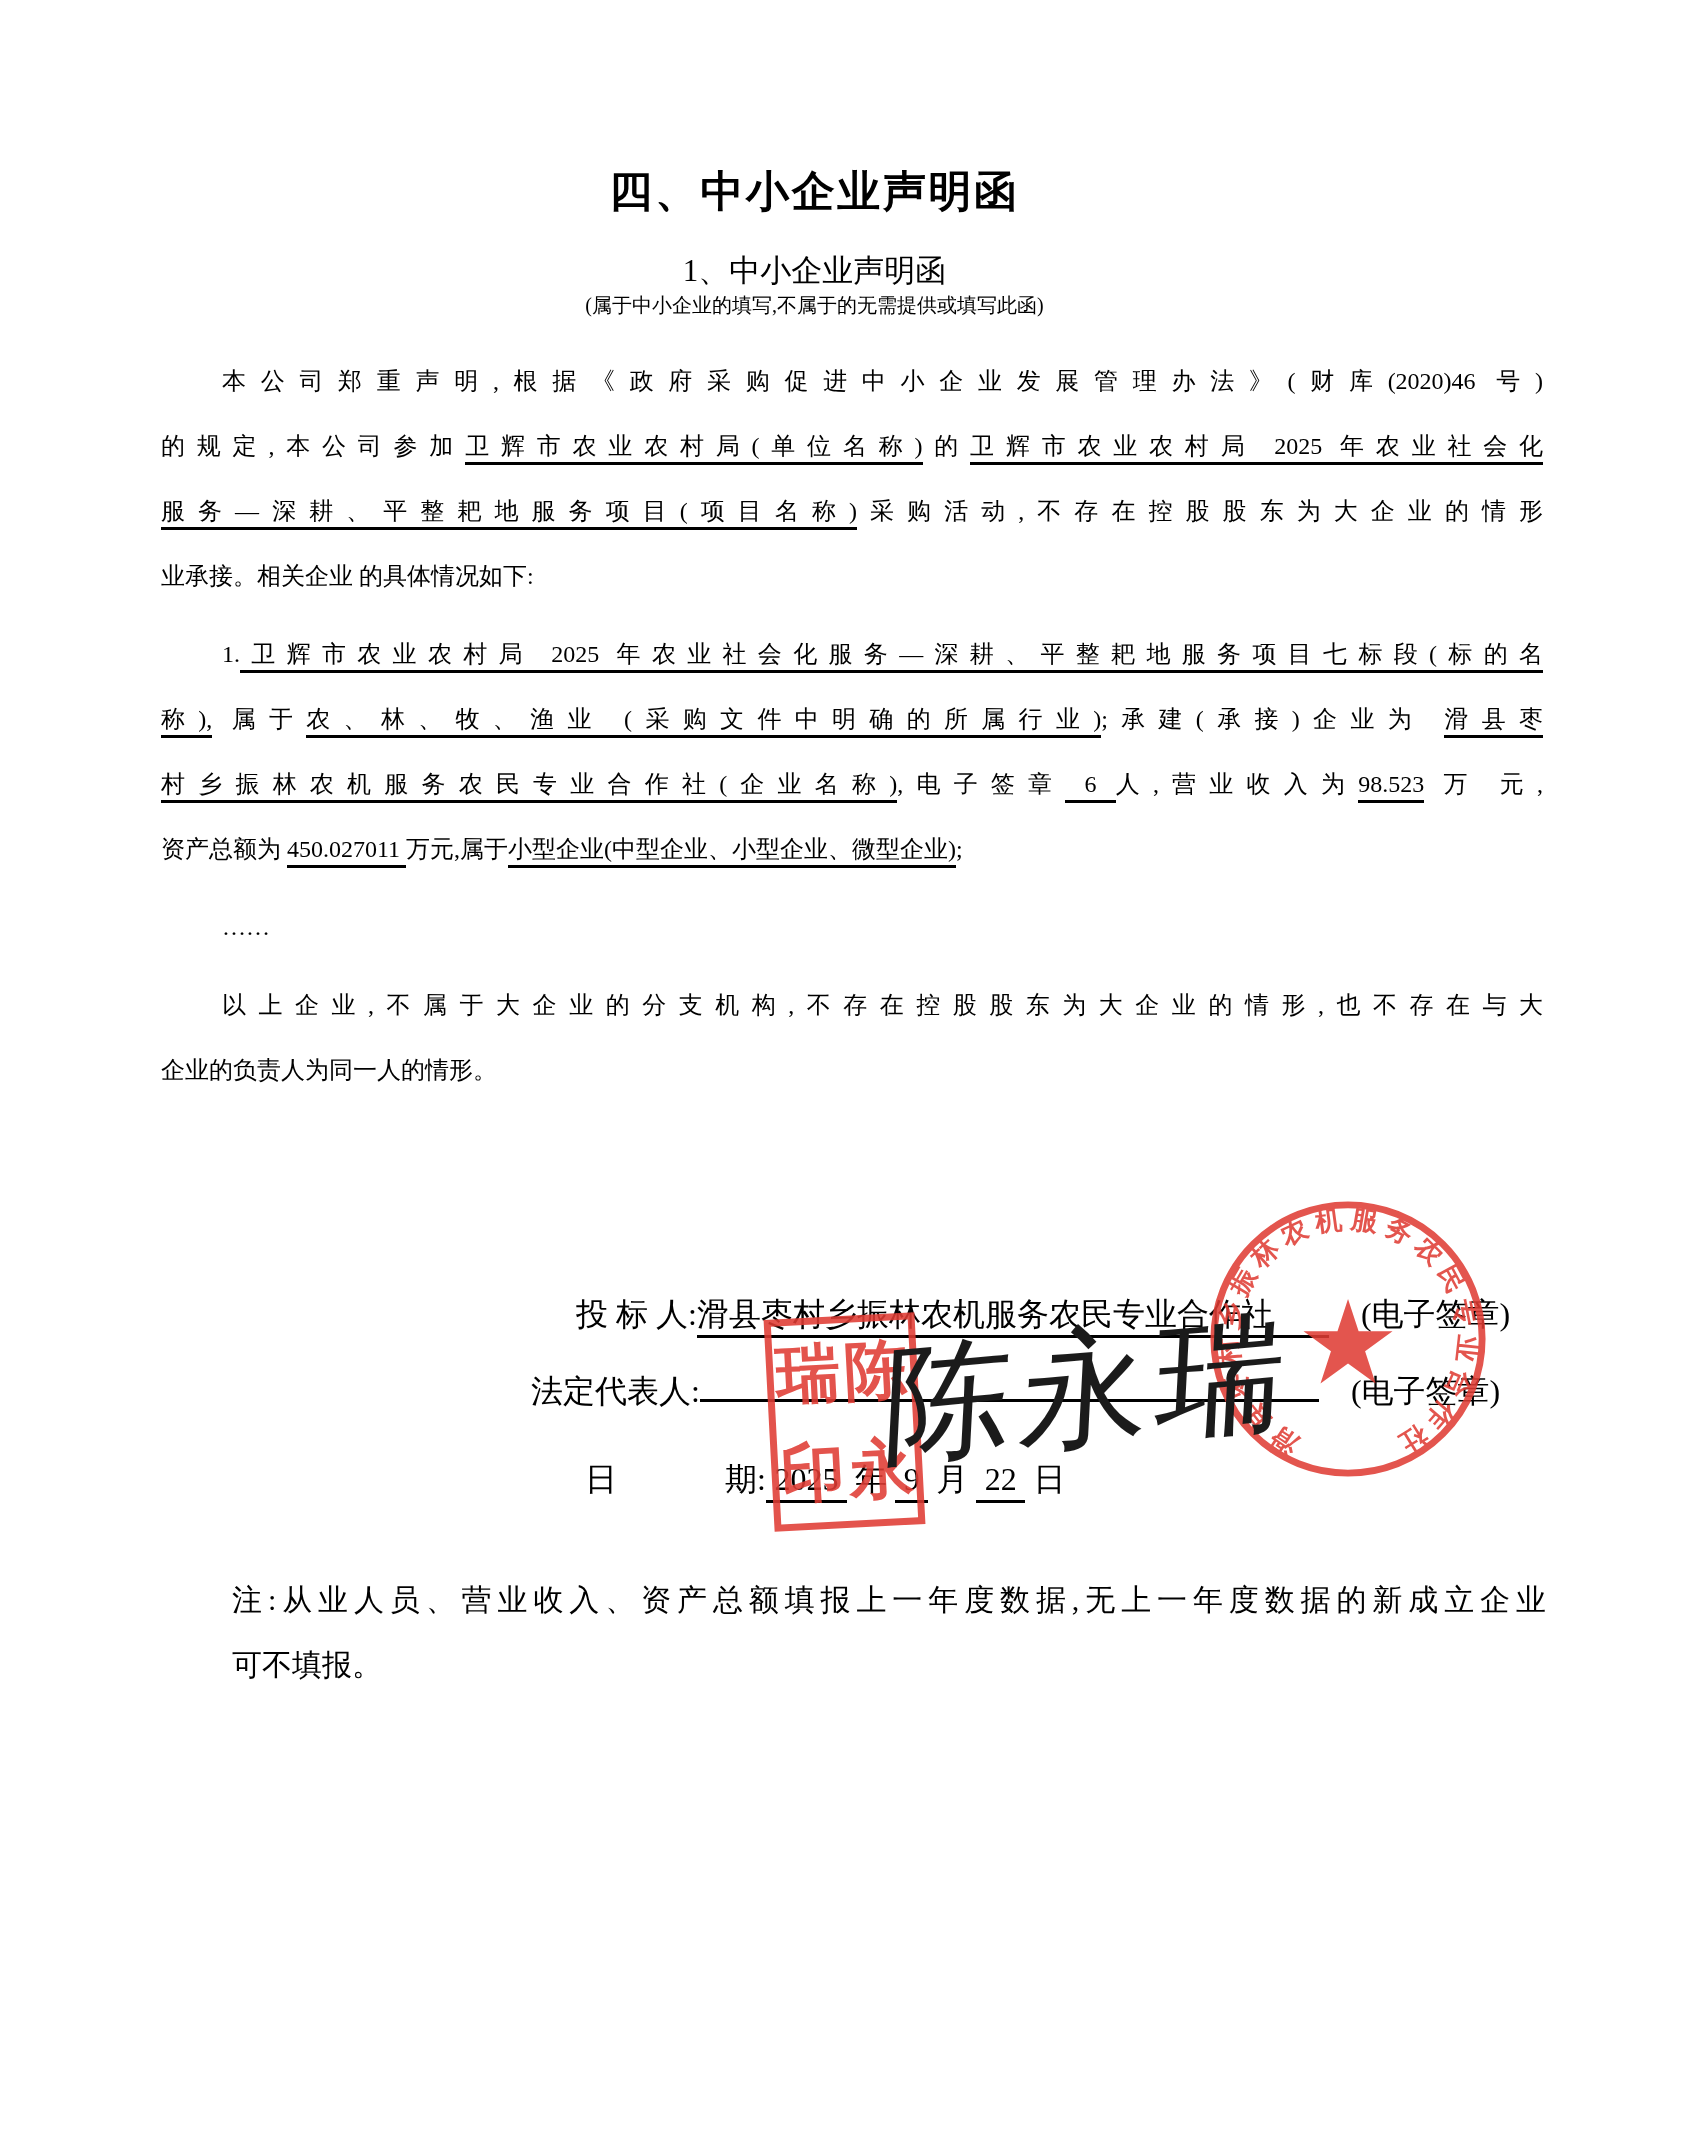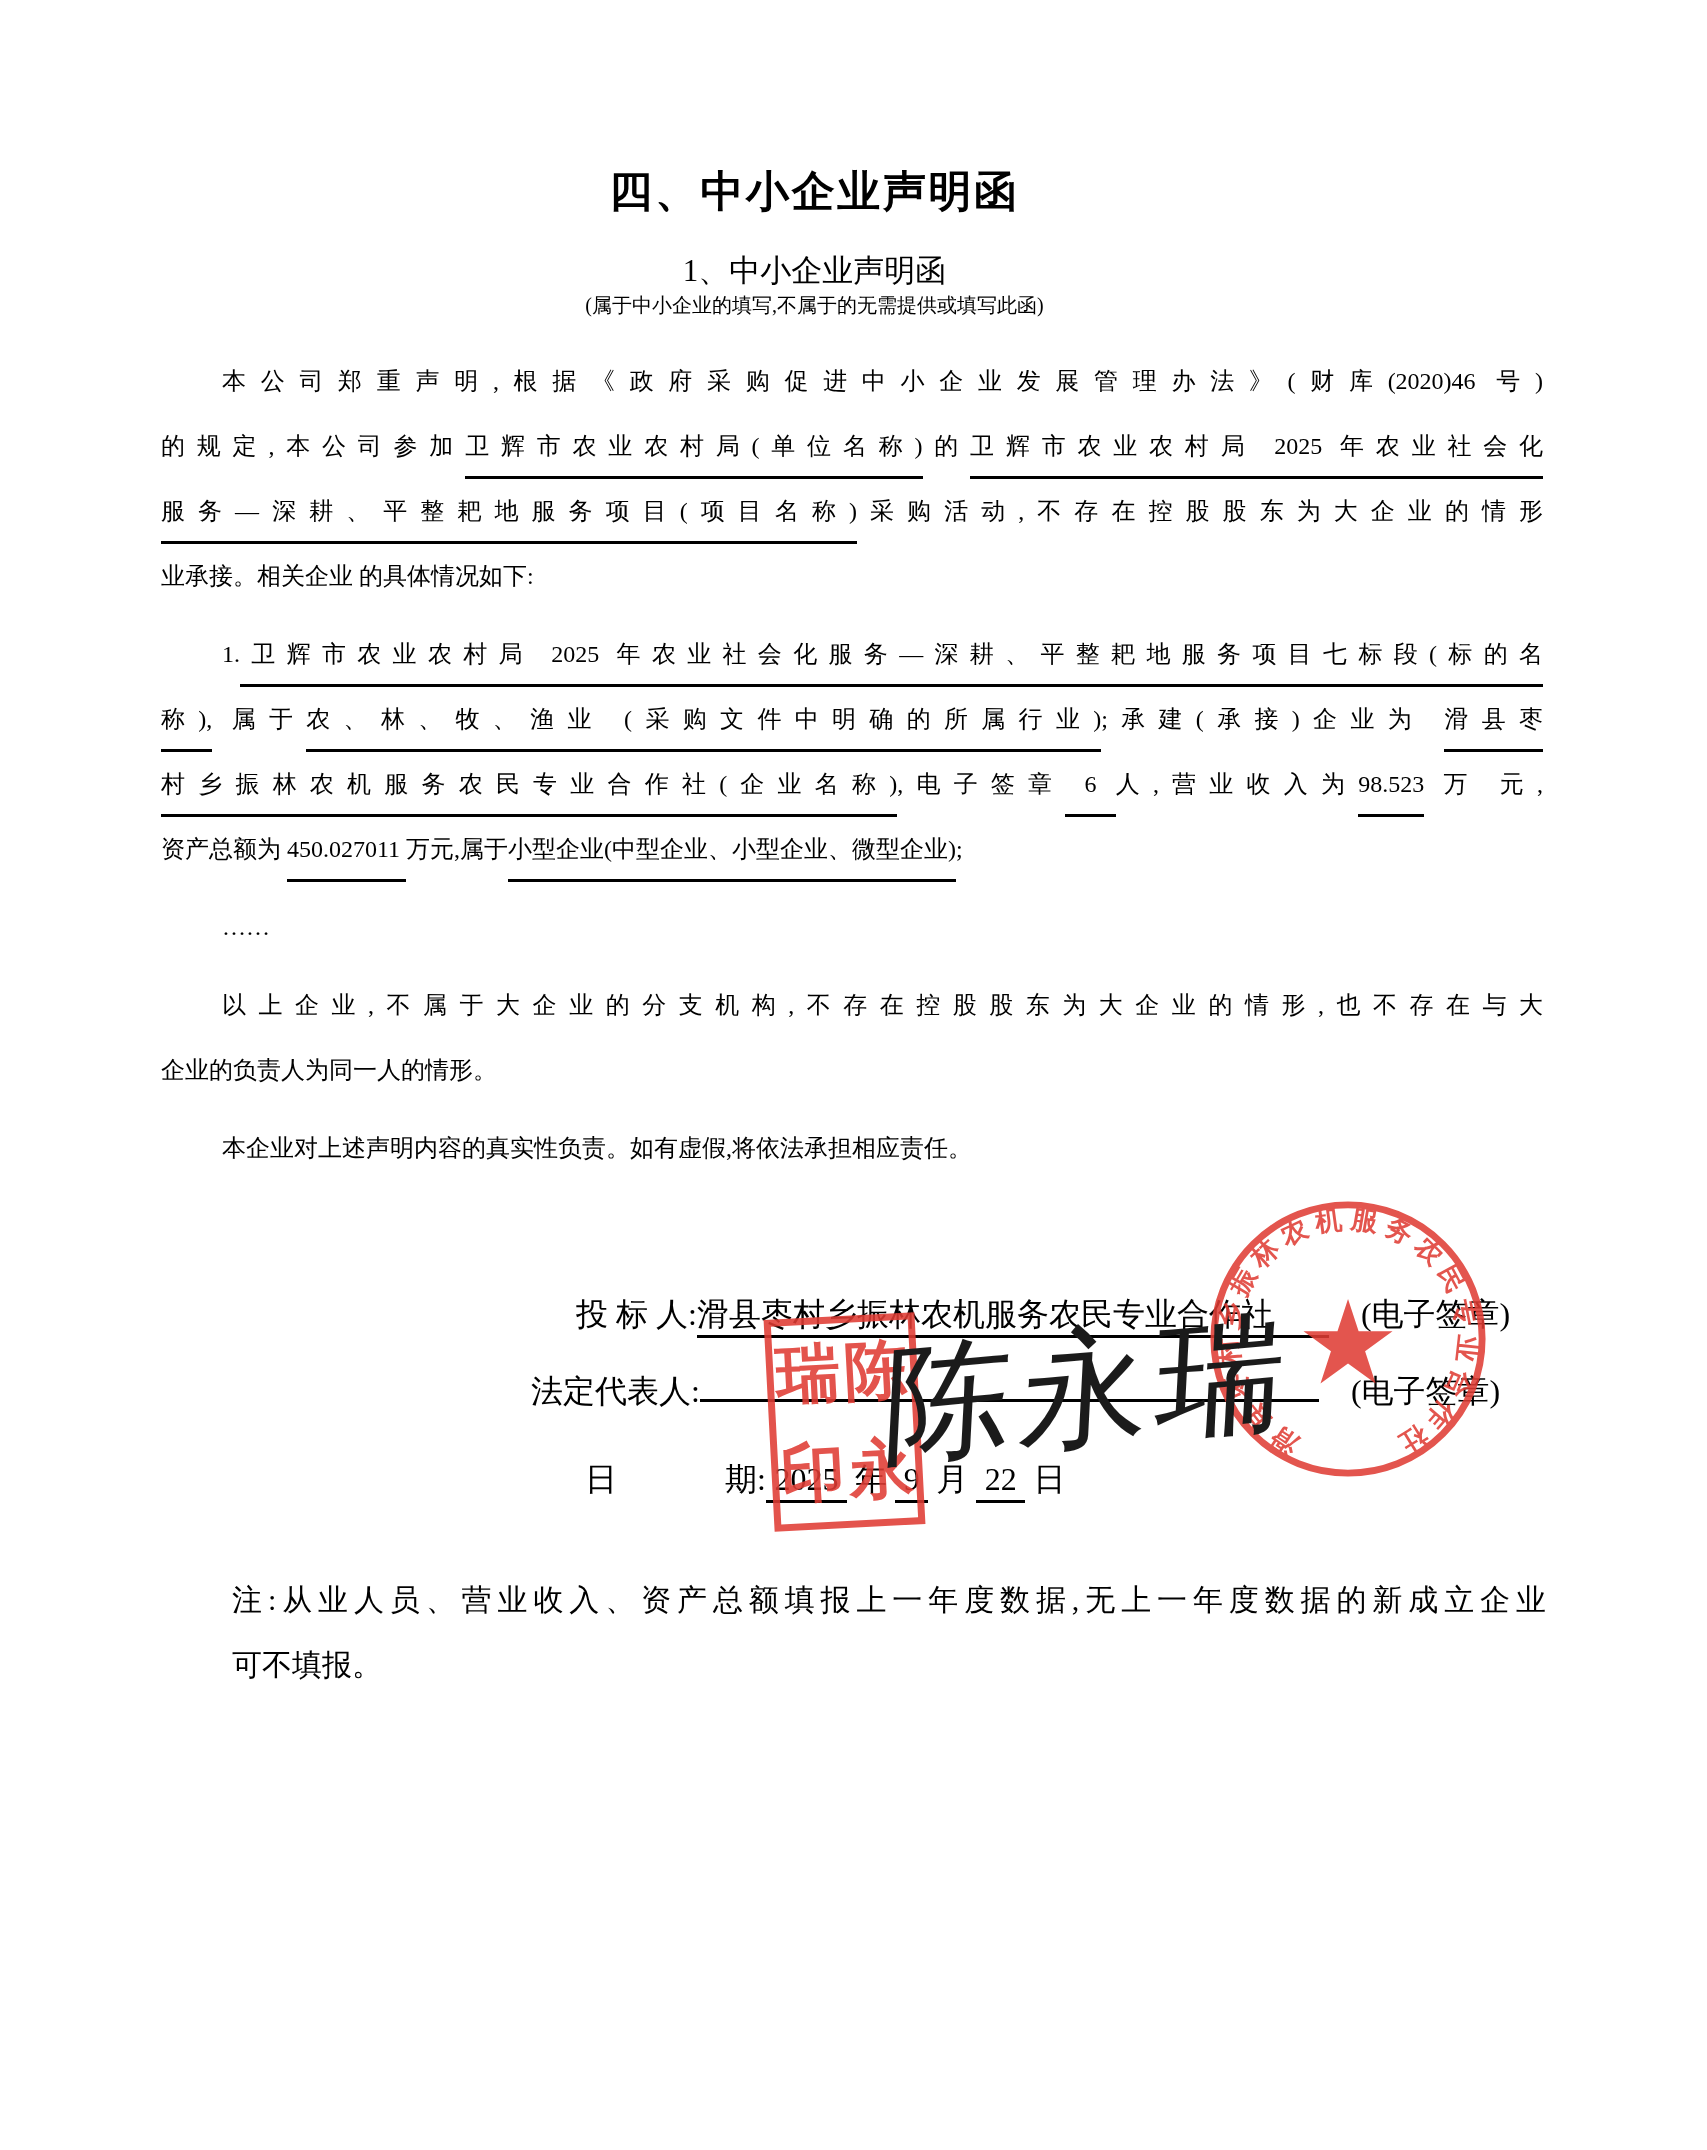--- a/index.html
+++ b/index.html
@@ -11,21 +11,21 @@
   .abs{position:absolute;}
   .center{left:0;width:1629px;text-align:center;}
   .title{top:163px;font-size:43px;font-weight:700;letter-spacing:2.6px;}
   .sub1{top:250px;font-size:31px;}
   .sub2{top:292px;font-size:20px;}
   .bodytext{left:161px;top:349px;width:1382px;font-size:24px;z-index:1;}
   .line{line-height:65px;min-height:65px;white-space:nowrap;}
   .full{text-align:justify;text-align-last:justify;}
   .ind{text-indent:61px;}
   .mt{margin-top:13px;}
-  .u{border-bottom:3px solid #000;padding-bottom:17px;}
+  .u{border-bottom:3px solid #000;padding-bottom:3px;}
   .sigrow{font-size:32px;line-height:48px;white-space:nowrap;z-index:1;}
   .sigrow .u{padding-bottom:3.4px;border-bottom-width:3.4px;}
   .cuw{padding-right:56px;}
   .blankline{display:inline-block;width:619px;height:36px;border-bottom:3.4px solid #000;}
   .dspace{display:inline-block;width:108px;}
   .du{padding:0 8.6px 3.4px 8.6px;border-bottom:3.4px solid #000;}
   .note{left:232px;top:1567px;width:1314px;font-size:30px;z-index:1;}
   
   .roundseal{left:1204px;top:1195px;width:288px;height:288px;z-index:4;opacity:.87;}
   .roundseal svg{display:block;}
@@ -67,21 +67,20 @@
     <div class="line full ind mt"><span>1.</span><span class="u">卫辉市农业农村局 2025 年农业社会化服务—深耕、平整耙地服务项目七标段(标的名</span></div>
     <div class="line full"><span class="u">称),</span><span> 属于</span><span class="u">农、林、牧、渔业 (采购文件中明确的所属行业)</span><span>;承建(承接)企业为 </span><span class="u">滑县枣</span></div>
     <div class="line full"><span class="u">村乡振林农机服务农民专业合作社(企业名称)</span><span>,电子签章</span><span class="u"> 6 </span><span>人,营业收入为</span><span class="u">98.523</span><span> 万 元,</span></div>
     <div class="line"><span>资产总额为 </span><span class="u">450.027011 </span><span> 万元,属于</span><span class="u">小型企业(中型企业、小型企业、微型企业)</span><span>;</span></div>
 
     <div class="line ind mt"><span>……</span></div>
 
     <div class="line full ind mt"><span>以上企业,不属于大企业的分支机构,不存在控股股东为大企业的情形,也不存在与大</span></div>
     <div class="line"><span>企业的负责人为同一人的情形。</span></div>
 
-    <div class="line ind mt"><span>本企业对上述声明内容的真实性负责。如有虚假,将依法承担相应责任。</span></div>
   </div>
 
   <div class="abs sigrow" style="left:531px;top:1290px;margin-left:45px;">
     <span>投 标 人:</span><span class="u cuw">滑县枣村乡振林农机服务农民专业合作社</span><span>　(电子签章)</span>
   </div>
 
   <div class="abs sigrow" style="left:531px;top:1363px;">
     <span>法定代表人:</span><span class="blankline"></span><span>　(电子签章)</span>
   </div>
 

